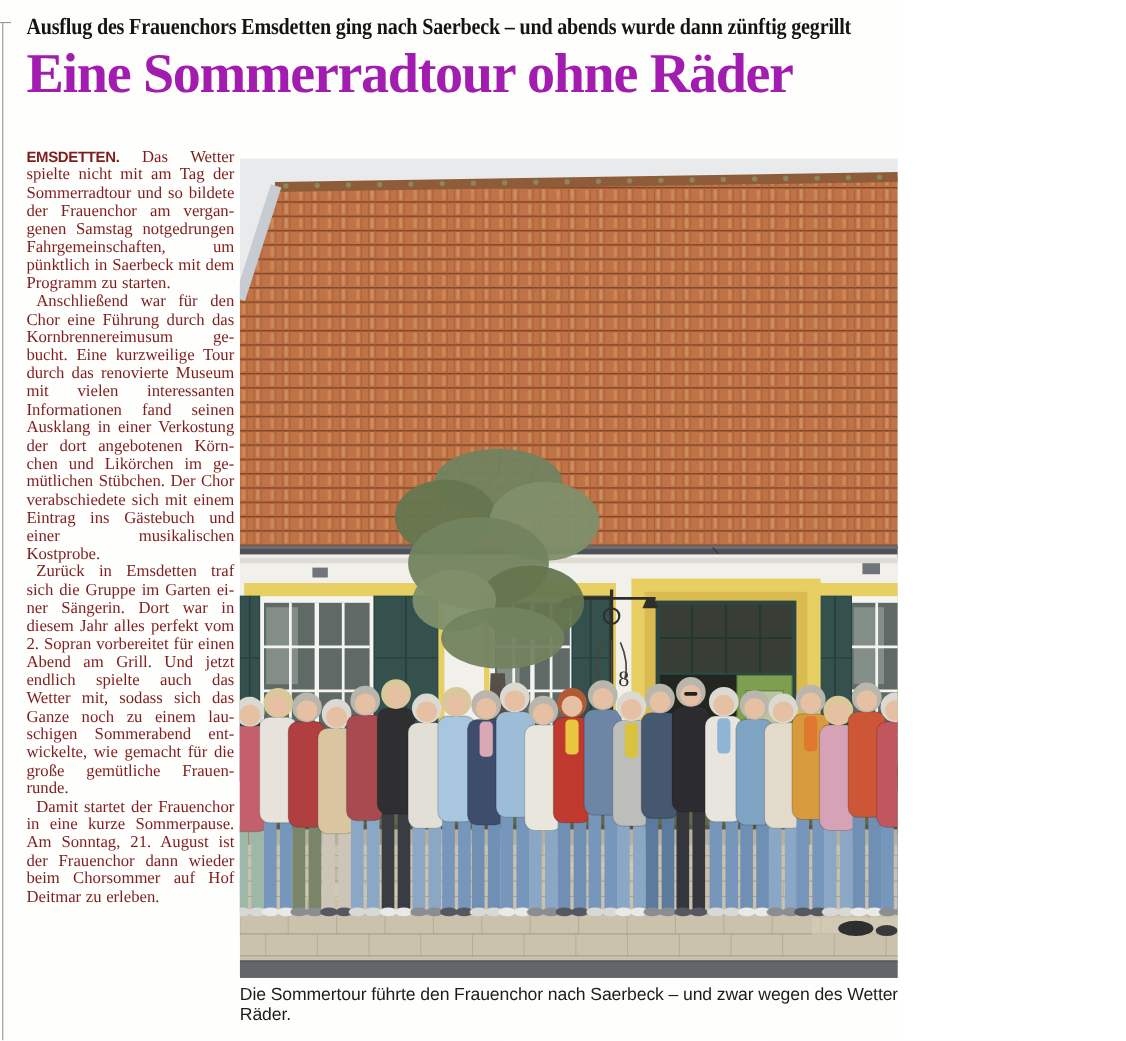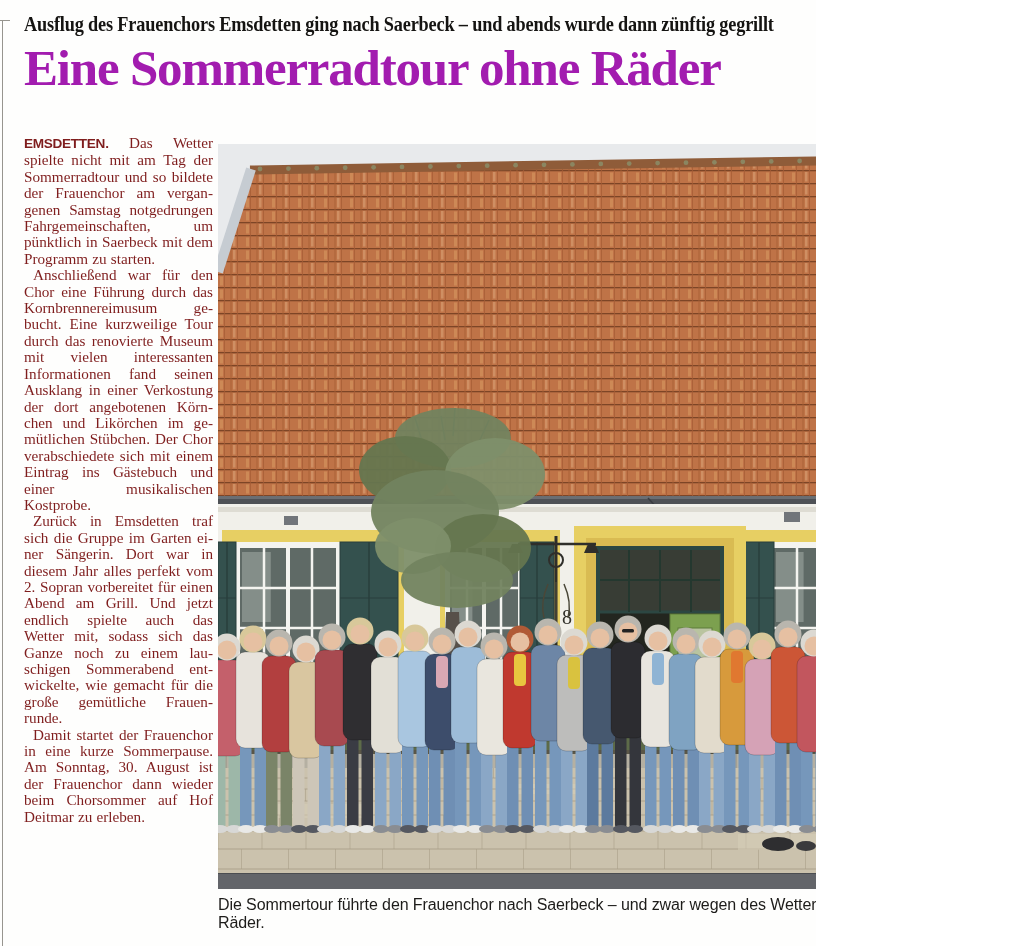--- a/index.html
+++ b/index.html
@@ -31,21 +31,21 @@
   <div class="col-rule"></div>
   <header>
     <p class="kicker">Ausflug des Frauenchors Emsdetten ging nach Saerbeck – und abends wurde dann zünftig gegrillt</p>
     <h1 class="headline">Eine Sommerradtour ohne Räder</h1>
   </header>
   <div class="layout">
     <div class="article-col" id="article-body">
         <p class="first"><b class="lead">EMSDETTEN.</b> Das Wetter spielte nicht mit am Tag der Som­merradtour und so bildete der Frauenchor am vergan­genen Samstag notgedrun­gen Fahrgemein­schaften, um pünktlich in Saerbeck mit dem Programm zu starten.</p>
         <p>Anschließend war für den Chor eine Führung durch das Kornbrennerei­musum ge­bucht. Eine kurz­weilige Tour durch das renovierte Muse­um mit vielen interes­santen Informa­tionen fand seinen Ausklang in einer Ver­kostung der dort angebo­tenen Körn­chen und Likör­chen im ge­mütlichen Stüb­chen. Der Chor verab­schiedete sich mit einem Eintrag ins Gäste­buch und einer musika­lischen Kostprobe.</p>
         <p>Zurück in Emsdet­ten traf sich die Gruppe im Garten ei­ner Sänge­rin. Dort war in diesem Jahr alles perfekt vom 2. Sopran vorbe­reitet für einen Abend am Grill. Und jetzt end­lich spielte auch das Wetter mit, so­dass sich das Ganze noch zu einem lau­schigen Sommer­abend ent­wickelte, wie ge­macht für die große gemüt­liche Frauen­runde.</p>
-        <p>Damit startet der Frauen­chor in eine kurze Sommer­pause. Am Sonn­tag, 30. Au­gust ist der Frauen­chor dann wieder beim Chor­sommer auf Hof Deit­mar zu erleben.</p>
+        <p>Damit startet der Frauen­chor in eine kurze Sommer­pause. Am Sonn­tag, 21. Au­gust ist der Frauen­chor dann wieder beim Chor­sommer auf Hof Deit­mar zu erleben.</p>
       </div>
     <figure class="photo">
       <svg id="photo-svg" viewBox="0 0 796 745" role="img">
           <defs>
             <pattern id="tiles" width="26" height="13" patternUnits="userSpaceOnUse">
       <rect width="26" height="13" fill="#bf7347"></rect>
       <path d="M0,0.5 H26" stroke="#7d4526" stroke-width="1.6"></path>
       <path d="M6.5,0 V13 M13,0 V13 M19.5,0 V13" stroke="#a65c33" stroke-width="1.1" opacity="0.75"></path>
       <rect x="2" y="2.5" width="3" height="9" fill="#d99a63" opacity="0.55"></rect>
       <rect x="15" y="2" width="2.5" height="9.5" fill="#e2b186" opacity="0.45"></rect>

